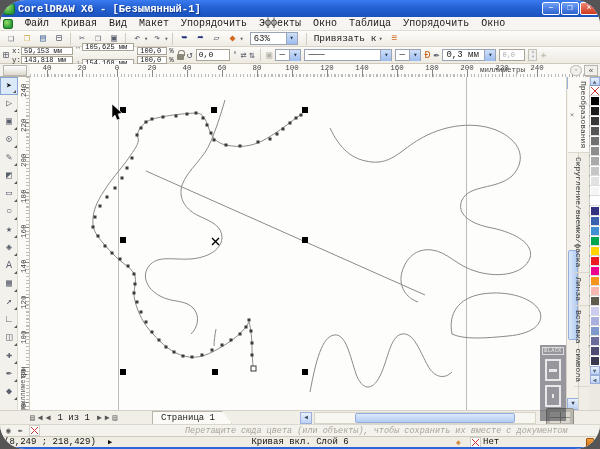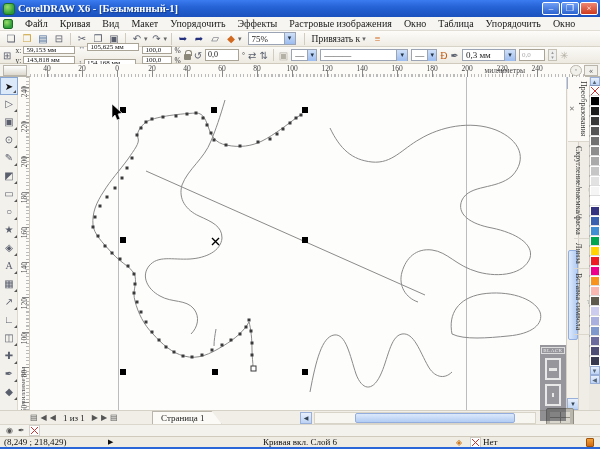--- a/index.html
+++ b/index.html
@@ -1,20 +1,21 @@
 <!DOCTYPE html>
 <html><head>
 <meta charset="utf-8">
 <style>
   * { box-sizing: border-box; margin:0; padding:0; }
   html,body { background:#555; }
   #app {
     position:relative; width:600px; height:449px; overflow:hidden;
-    font-family:Liberation Serif, serif; font-size:11px; color:#222;
+    font-family:Liberation Mono, monospace; font-size:11px; color:#222;
     background:#ece9e2;
+    border-radius:25px;
   }
   
   .titlebar{position:absolute;top:0;left:0;right:0;height:17px;
     background:linear-gradient(180deg,#3b7cf0 0%,#2663d6 40%,#1a51bd 100%);
     display:flex;align-items:center;padding:0 2px;color:#fff;}
   .app-icon{width:12px;height:12px;border-radius:3px;margin:0 3px 0 1px;
     background:radial-gradient(circle at 35% 30%,#9ade6a,#2e9e3a 70%);border:1px solid #1c6b25;flex:0 0 auto;}
   .titlebar .title{font-weight:bold;font-size:10.5px;text-shadow:1px 1px 1px #123a8a;white-space:nowrap;}
   .win-btns{margin-left:auto;display:flex;gap:1px;}
   .win-btn{width:18px;height:13px;border:1px solid #fff;border-radius:2px;color:#fff;
@@ -159,21 +160,20 @@
 
   <div class="menubar">
     <div class="menu-appicon"></div>
     <div id="menubar-items" style="display:flex">
         <span class="menu-item">Файл</span>
         <span class="menu-item">Кривая</span>
         <span class="menu-item">Вид</span>
         <span class="menu-item">Макет</span>
         <span class="menu-item">Упорядочить</span>
         <span class="menu-item">Эффекты</span>
-        <span class="menu-item">Растровые изображения</span>
         <span class="menu-item">Окно</span>
         <span class="menu-item">Таблица</span>
         <span class="menu-item">Упорядочить</span>
         <span class="menu-item">Окно</span>
       </div>
 
   </div>
 
   <div class="toolbar">
     <div class="tb-ic">❏</div>
@@ -189,21 +189,21 @@
     <div class="tb-caret">▾</div>
     <div class="tb-ic">↷</div>
     <div class="tb-caret">▾</div>
     <div class="tb-sep"></div>
     <div class="tb-ic c-navy">➥</div>
     <div class="tb-ic c-navy">➦</div>
     <div class="tb-ic">▱</div>
     <div class="tb-ic c-orange">◆</div>
     <div class="tb-caret">▾</div>
     <div class="combo zoom-combo">
-      <span class="val">75%</span>
+      <span class="val">63%</span>
       <span class="dd">▾</span>
     </div>
     <div class="tb-sep"></div>
     <div class="snap">
       <span>Привязать к</span>
       <span class="tb-caret">▾</span>
     </div>
     <div class="tb-ic c-orange">≡</div>
   </div>
 
@@ -498,20 +498,21 @@
     <div class="hs-track">
       <div class="hs-thumb"></div>
     </div>
     <div class="navigator"></div>
   </div>
 
   <div class="docpal">
     <span class="dp-ic" style="left:6px">◉</span>
     <span class="dp-ic" style="left:18px">✒</span>
     <div class="dp-none swatch none"></div>
+    <span class="hint">Перетащите сюда цвета (или объекты), чтобы сохранить их вместе с документом</span>
   </div>
 
   <div class="statusbar">
     <span class="sb-coords">(8,249 ; 218,429)</span>
     <span class="sb-arrow">▶</span>
     <span class="sb-obj">Кривая вкл. Слой 6</span>
     <span class="sb-fill-ic">◈</span>
     <span class="sb-none-swatch swatch none"></span>
     <span class="sb-none-label">Нет</span>
     <span class="sb-orange"></span>

